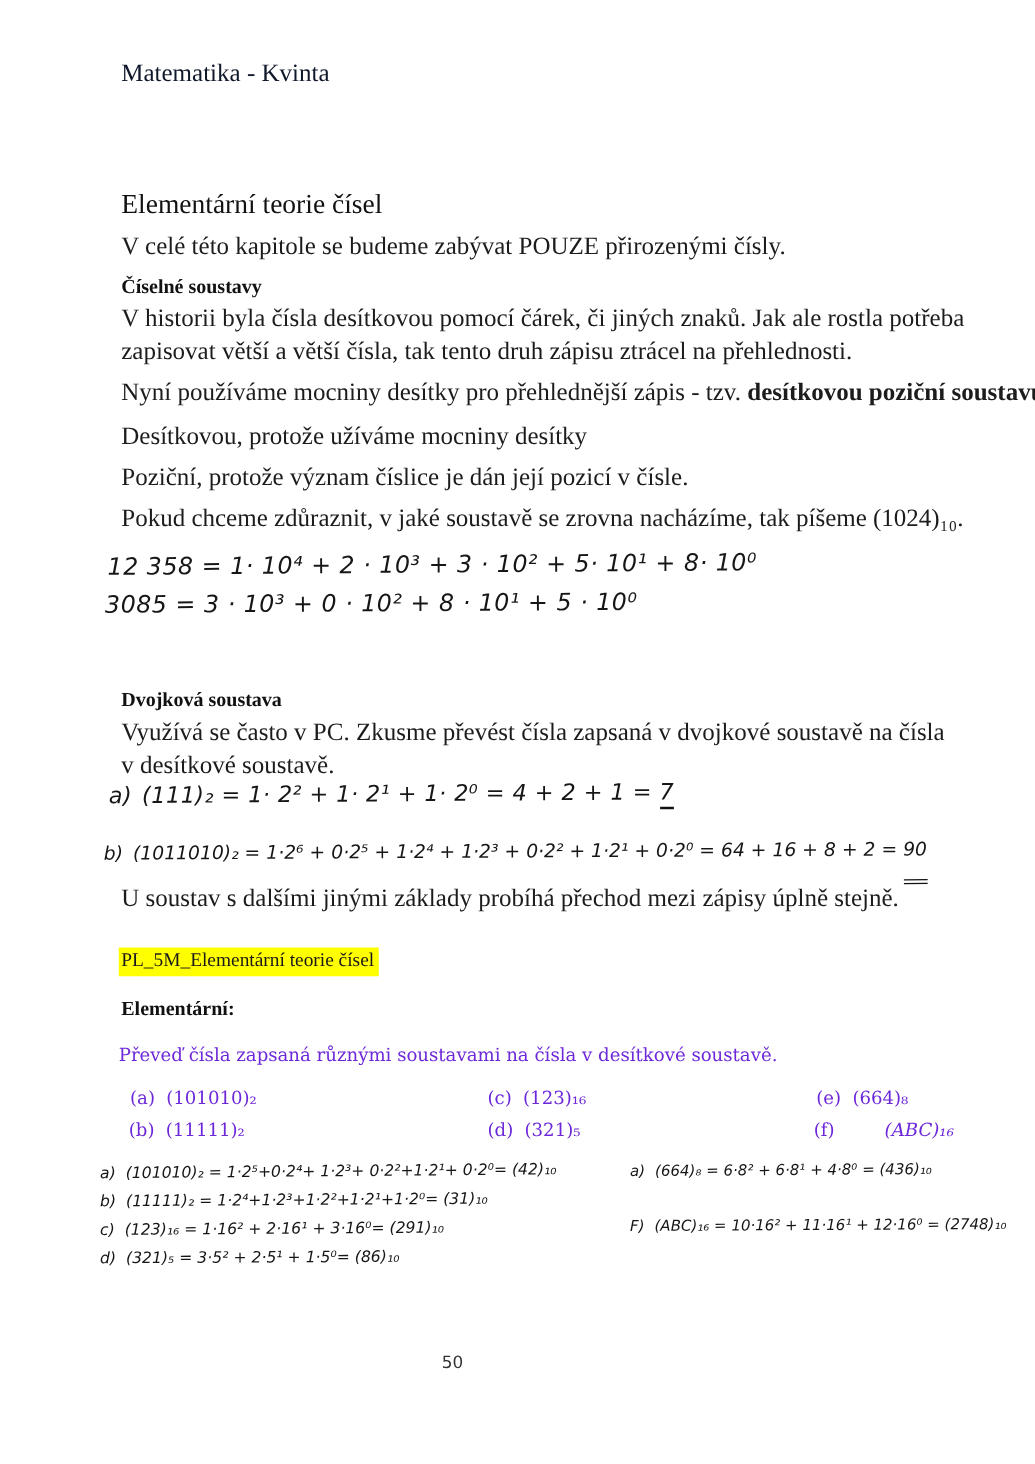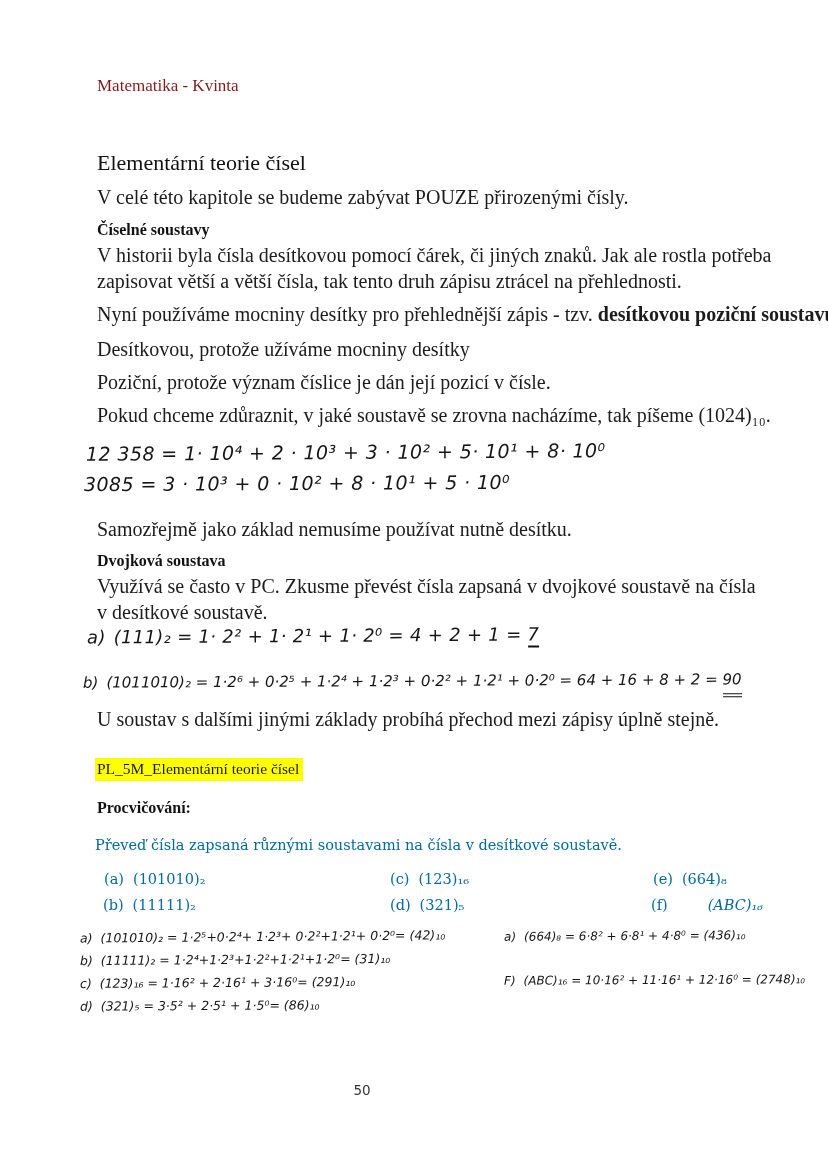--- a/index.html
+++ b/index.html
@@ -6,21 +6,21 @@
   .page {
     position: relative;
     width: 828px;
     height: 1171px;
     background: #ffffff;
     font-family: "Liberation Serif", serif;
     color: #1c1c1c;
     overflow: hidden;
   }
   .abs { position: absolute; white-space: nowrap; }
-  .header-text { font-size: 17px; color: #7f1d1d; margin-top: 28px; }
+  .header-text { font-size: 20px; color: #0f172a; }
   .doc-title { font-size: 22px; font-weight: normal; color: #111; }
   .body-text { font-size: 20px; }
   .sec-heading { font-size: 16px; font-weight: bold; color: #111; text-align: right; }
   .bold { font-weight: bold; }
   .highlight {
     display: inline-block;
     background: #ffff00;
     padding: 2px 4px 3px 2px;
     font-size: 15.5px;
     color: #1a1a1a;
@@ -29,22 +29,22 @@
     font-family: "DejaVu Sans", sans-serif;
     font-style: italic;
     color: #161616;
   }
   .hand-big { font-size: 19px; letter-spacing: 0.4px; }
   .hand-ex-a { font-size: 18px; letter-spacing: 0.3px; }
   .hand-ex-b { font-size: 15px; letter-spacing: 0; }
   .hand-sol { font-size: 12.5px; letter-spacing: 0; }
   .hand-sol-r { font-size: 12px; letter-spacing: 0; }
   .u-single { border-bottom: 2px solid #111; padding-bottom: 1px; }
-  .u-double { border-bottom: 4px double #111; padding-bottom: 5px; }
-  .exercise { font-family: "DejaVu Serif", serif; color: #0369a1; font-size: 14.5px; }
+  .u-double { border-bottom: 4px double #111; padding-bottom: 15px; }
+  .exercise { font-family: "DejaVu Serif", serif; color: #6d28d9; font-size: 14.5px; }
   .ex-label { margin-right: 9px; }
   .hand .lbl { margin-right: 8px; }
   .page-number { font-family: "DejaVu Sans", sans-serif; font-size: 13.5px; color: #333; }
 </style>
 </head>
 <body>
 
 <div class="page">
 
   <div class="abs header-text" style="top:48px; left:97px;">Matematika - Kvinta</div>
@@ -61,21 +61,20 @@
     <span>Nyní používáme mocniny desítky pro přehlednější zápis -  tzv. </span><span class="bold">desítkovou poziční soustavu</span><span>.</span>
   </div>
 
   <div class="abs body-text" style="top:338px; left:97px;">Desítkovou, protože užíváme mocniny desítky</div>
   <div class="abs body-text" style="top:371px; left:97px;">Poziční, protože význam číslice je dán její pozicí v čísle.</div>
   <div class="abs body-text" style="top:404px; left:97px;">Pokud chceme zdůraznit, v jaké soustavě se zrovna nacházíme, tak píšeme (1024)₁₀.</div>
 
   <div class="abs hand hand-big" style="top:441px; left:86px; transform: rotate(-0.4deg);">12 358 = 1· 10⁴ + 2 · 10³ + 3 · 10² + 5· 10¹ + 8· 10⁰</div>
   <div class="abs hand hand-big" style="top:472px; left:84px; transform: rotate(-0.3deg);">3085 = 3 · 10³ + 0 · 10² + 8 · 10¹ + 5 · 10⁰</div>
 
-  <div class="abs body-text" style="top:518px; left:97px;">Samozřejmě jako základ nemusíme používat nutně desítku.</div>
 
   <div class="abs sec-heading" style="top:552px; left:97px;">Dvojková soustava</div>
   <div class="abs body-text" style="top:575px; left:97px;">Využívá se často v PC. Zkusme převést čísla zapsaná v dvojkové soustavě na čísla</div>
   <div class="abs body-text" style="top:601px; left:97px;">v desítkové soustavě.</div>
 
   <div class="abs hand hand-ex-a" style="top:625px; left:87px; transform: rotate(-0.4deg);">
     <span class="lbl">a)</span><span>(111)₂ = 1· 2² + 1· 2¹ + 1· 2⁰ = 4 + 2 + 1 =</span>
     <span class="u-single">7</span>
   </div>
 
@@ -83,21 +82,21 @@
     <span class="lbl">b)</span><span>(1011010)₂ = 1·2⁶ + 0·2⁵ + 1·2⁴ + 1·2³ + 0·2² + 1·2¹ + 0·2⁰ = 64 + 16 + 8 + 2 =</span>
     <span class="u-double">90</span>
   </div>
 
   <div class="abs body-text" style="top:708px; left:97px;font-family:Liberation Serif, serif;">U soustav s dalšími jinými základy probíhá přechod mezi zápisy úplně stejně.</div>
 
   <div class="abs" style="top:758px; left:95px;">
     <span class="highlight">PL_5M_Elementární teorie čísel</span>
   </div>
 
-  <div class="abs sec-heading" style="top:799px; left:97px;">Procvičování:</div>
+  <div class="abs sec-heading" style="top:799px; left:97px;">Elementární:</div>
 
   <div class="abs exercise" style="top:837px; left:95px;">Převeď čísla zapsaná různými soustavami na čísla v desítkové soustavě.</div>
 
   <div class="abs exercise" style="top:871px; left:104px;">
     <span class="ex-label">(a)</span><span>(101010)₂</span>
   </div>
   <div class="abs exercise" style="top:897px; left:103px;">
     <span class="ex-label">(b)</span><span>(11111)₂</span>
   </div>
   <div class="abs exercise" style="top:871px; left:390px;">

